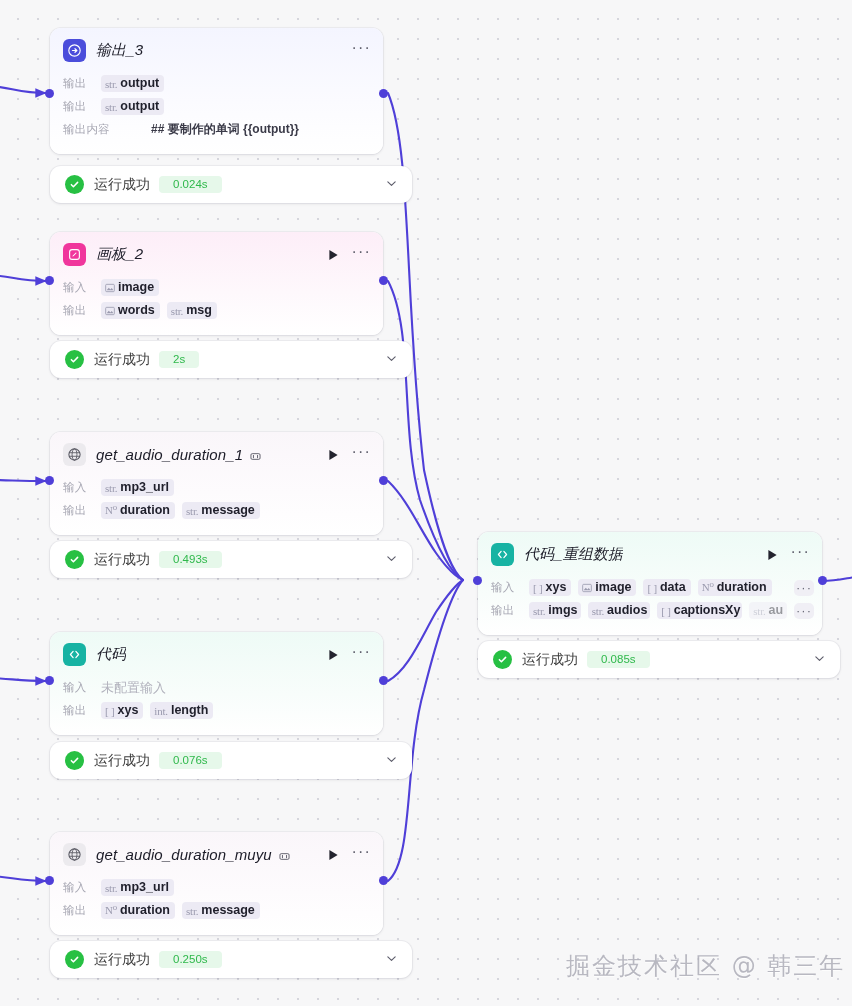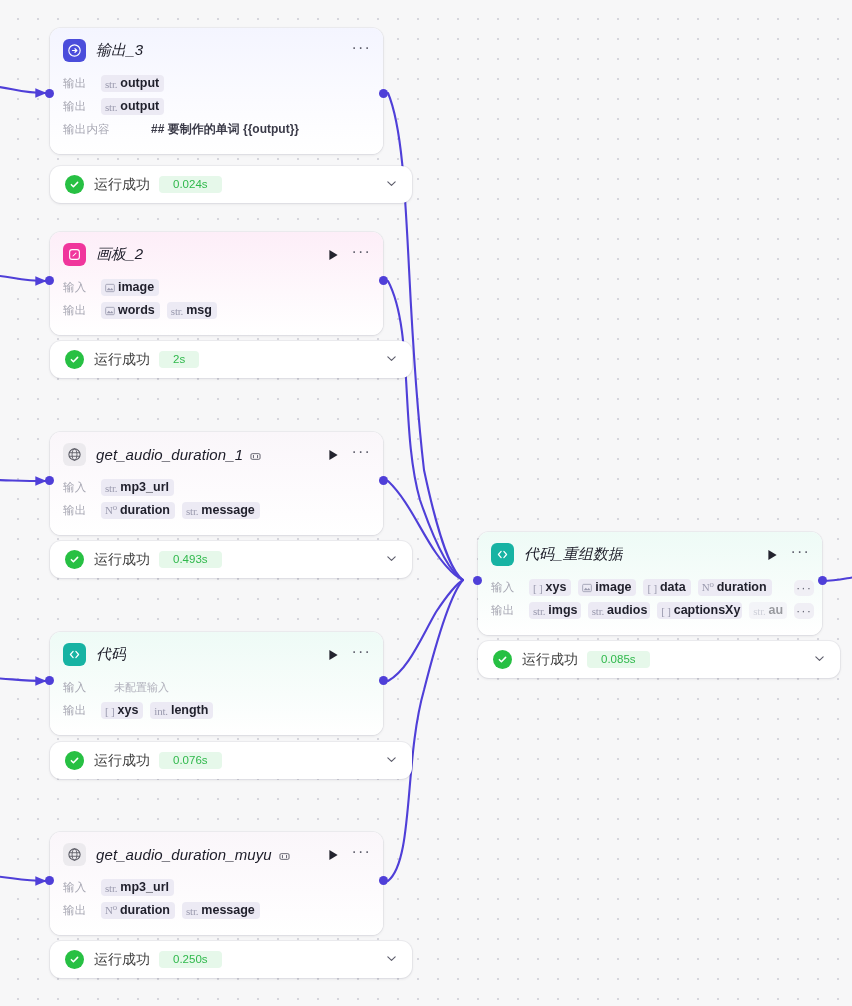--- a/index.html
+++ b/index.html
@@ -137,23 +137,22 @@
     font-size: 11px;
     color: #9a9aae;
     font-weight: 400;
     font-family: "Liberation Serif", "DejaVu Serif", serif;
     letter-spacing: -.2px;
     position: relative;
     top: .5px;
   }
   .chip .t.ic { display:inline-flex; }
   .plain-text {
-    font-size: 11px;
+    font-size: 13px;
     color: #b2b2bd;
-    margin-left: 13px;
   }
   .tpl-text {
     font-size: 12px;
     color: #3a3a48;
     font-weight: 600;
     margin-left: 32px;
   }
   .row-more {
     margin-left: auto;
     background: #f0eff5;
@@ -632,14 +631,15 @@
           <path d="M3 7.2l2.6 2.6L11 4.3" fill="none" stroke="#fff" stroke-width="1.9" stroke-linecap="round" stroke-linejoin="round"></path>
         </svg>
       </span>
     <span class="status-text">运行成功</span>
     <span class="dur">0.085s</span>
     <span class="chev"><svg width="13" height="13" viewBox="0 0 16 16">
           <path d="M3.5 6l4.5 4.4L12.5 6" fill="none" stroke="#5d5d6b" stroke-width="1.4" stroke-linecap="round" stroke-linejoin="round"></path>
         </svg></span>
   </div>
 
+  <div class="watermark" style="left:566px; top:950px;">掘金技术社区 @ 韩三年</div>
 
 </div>
 
 </body></html>

